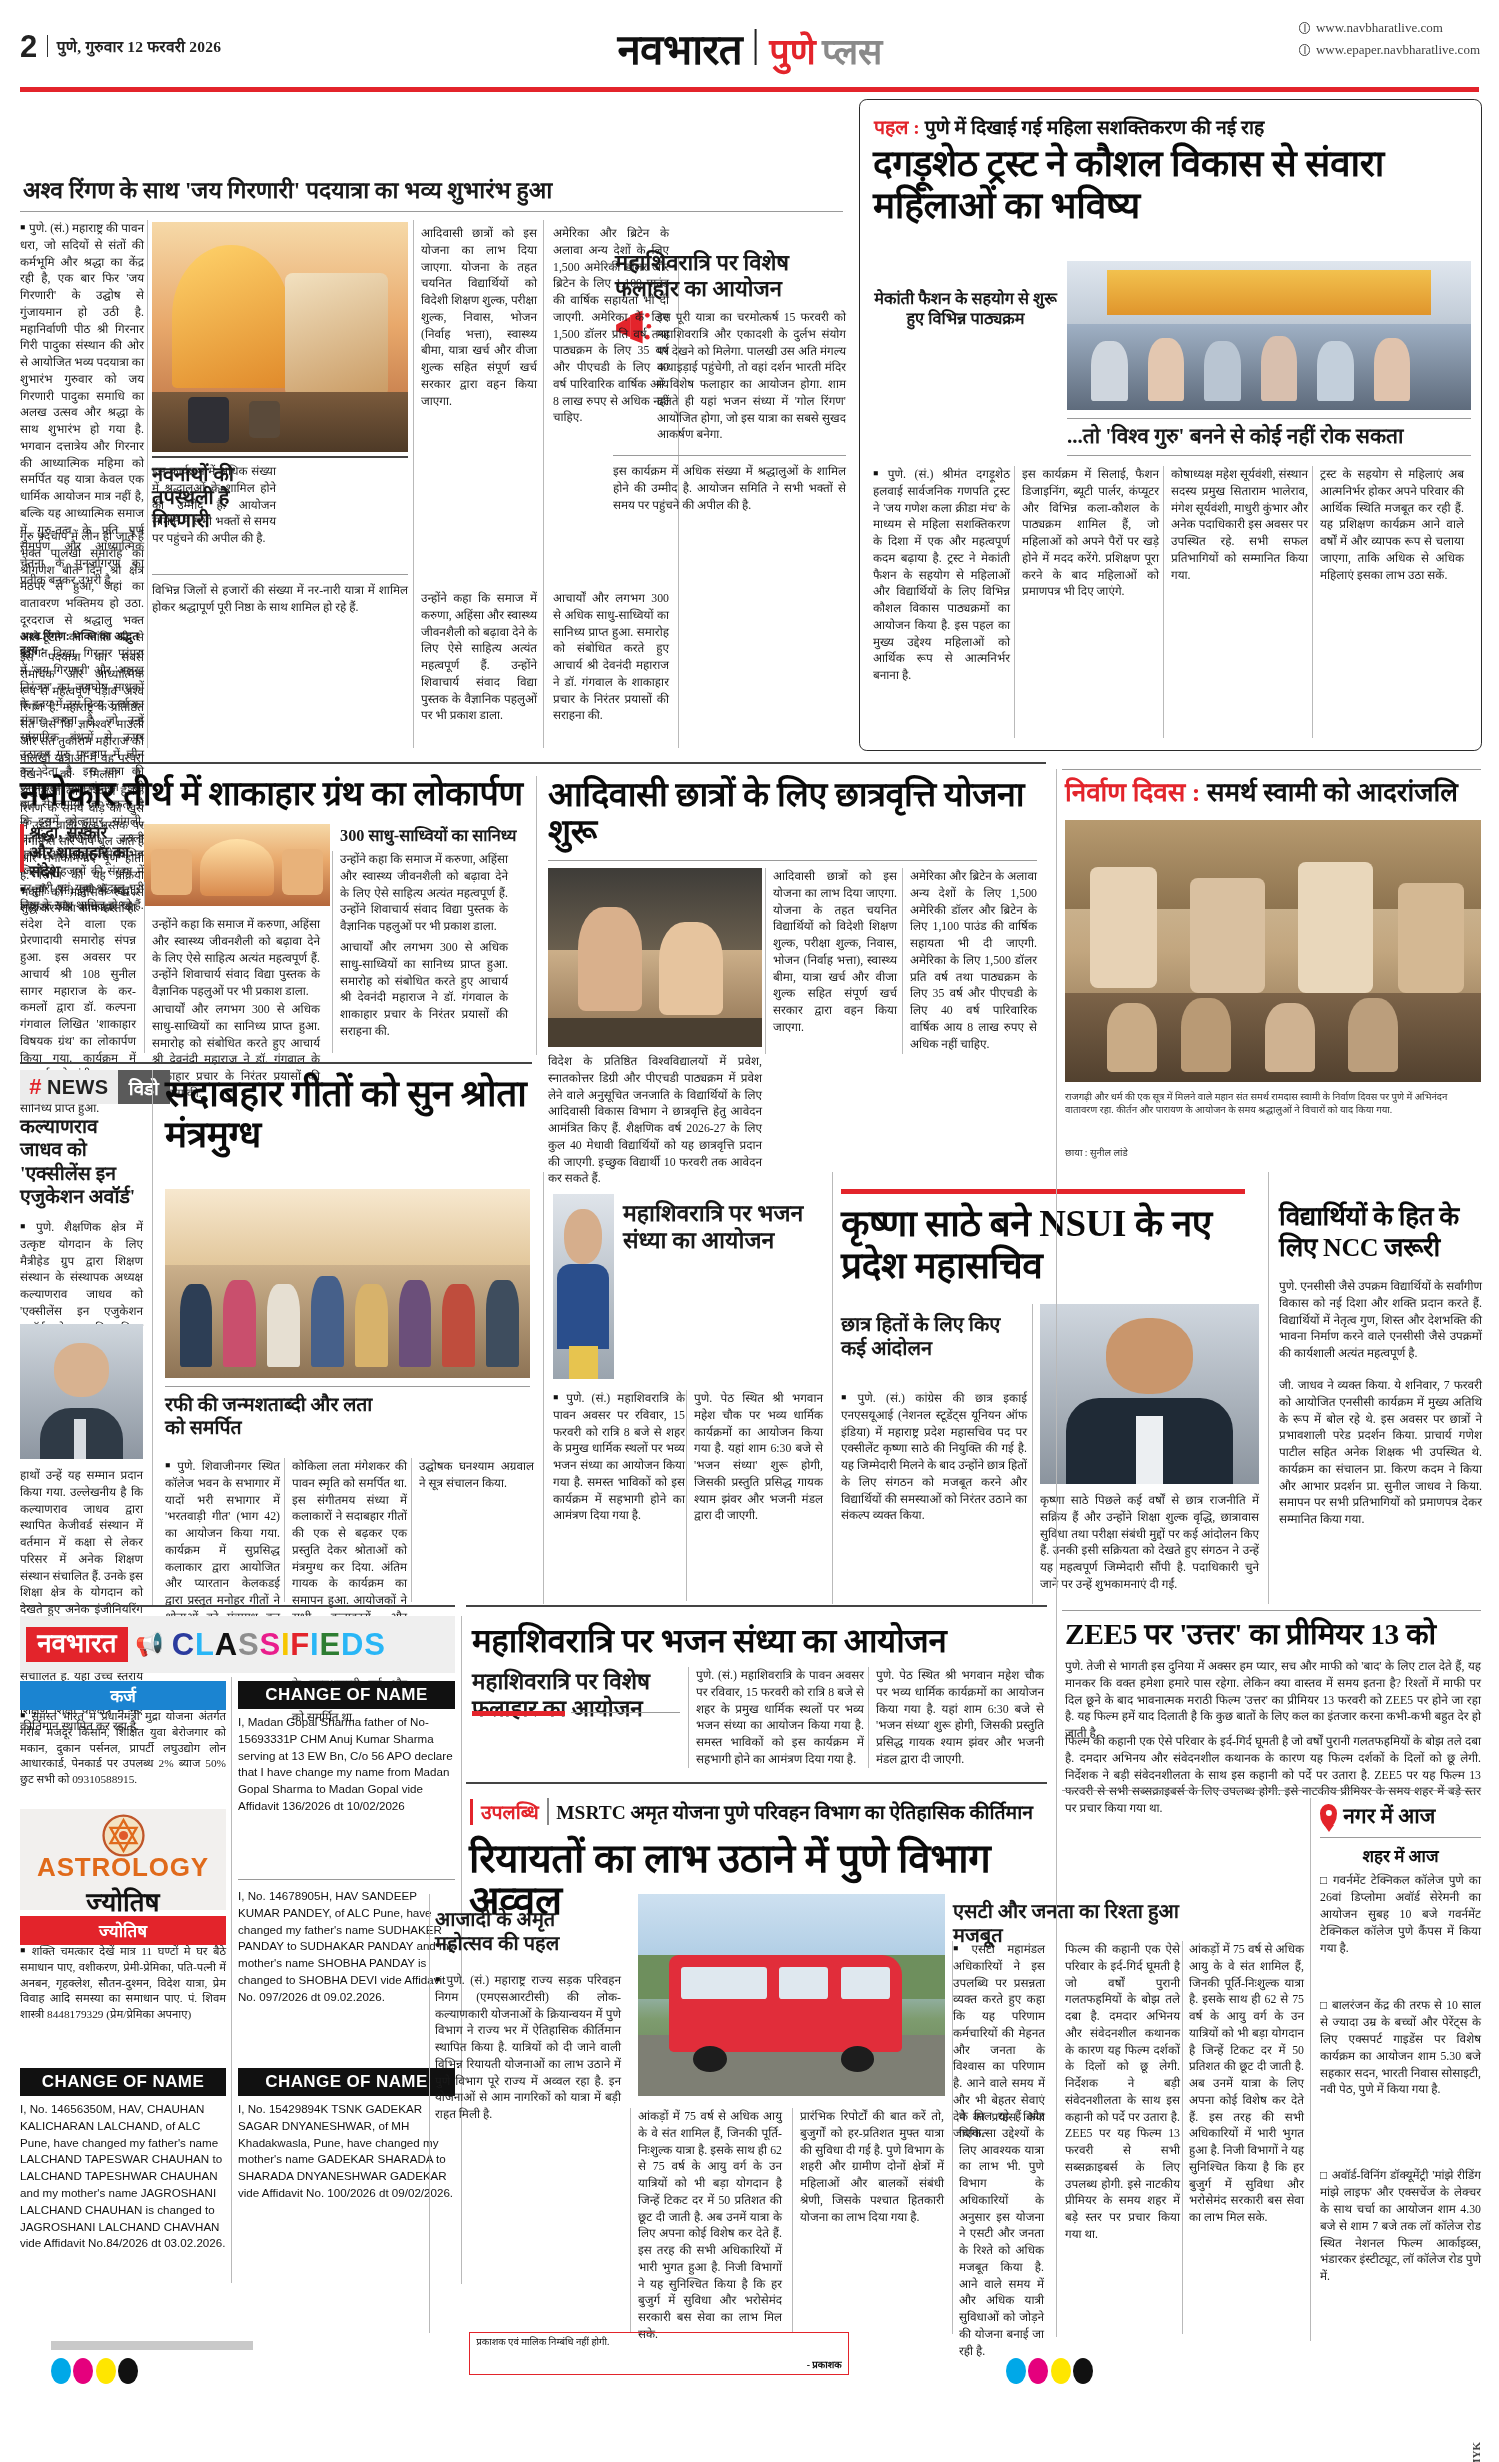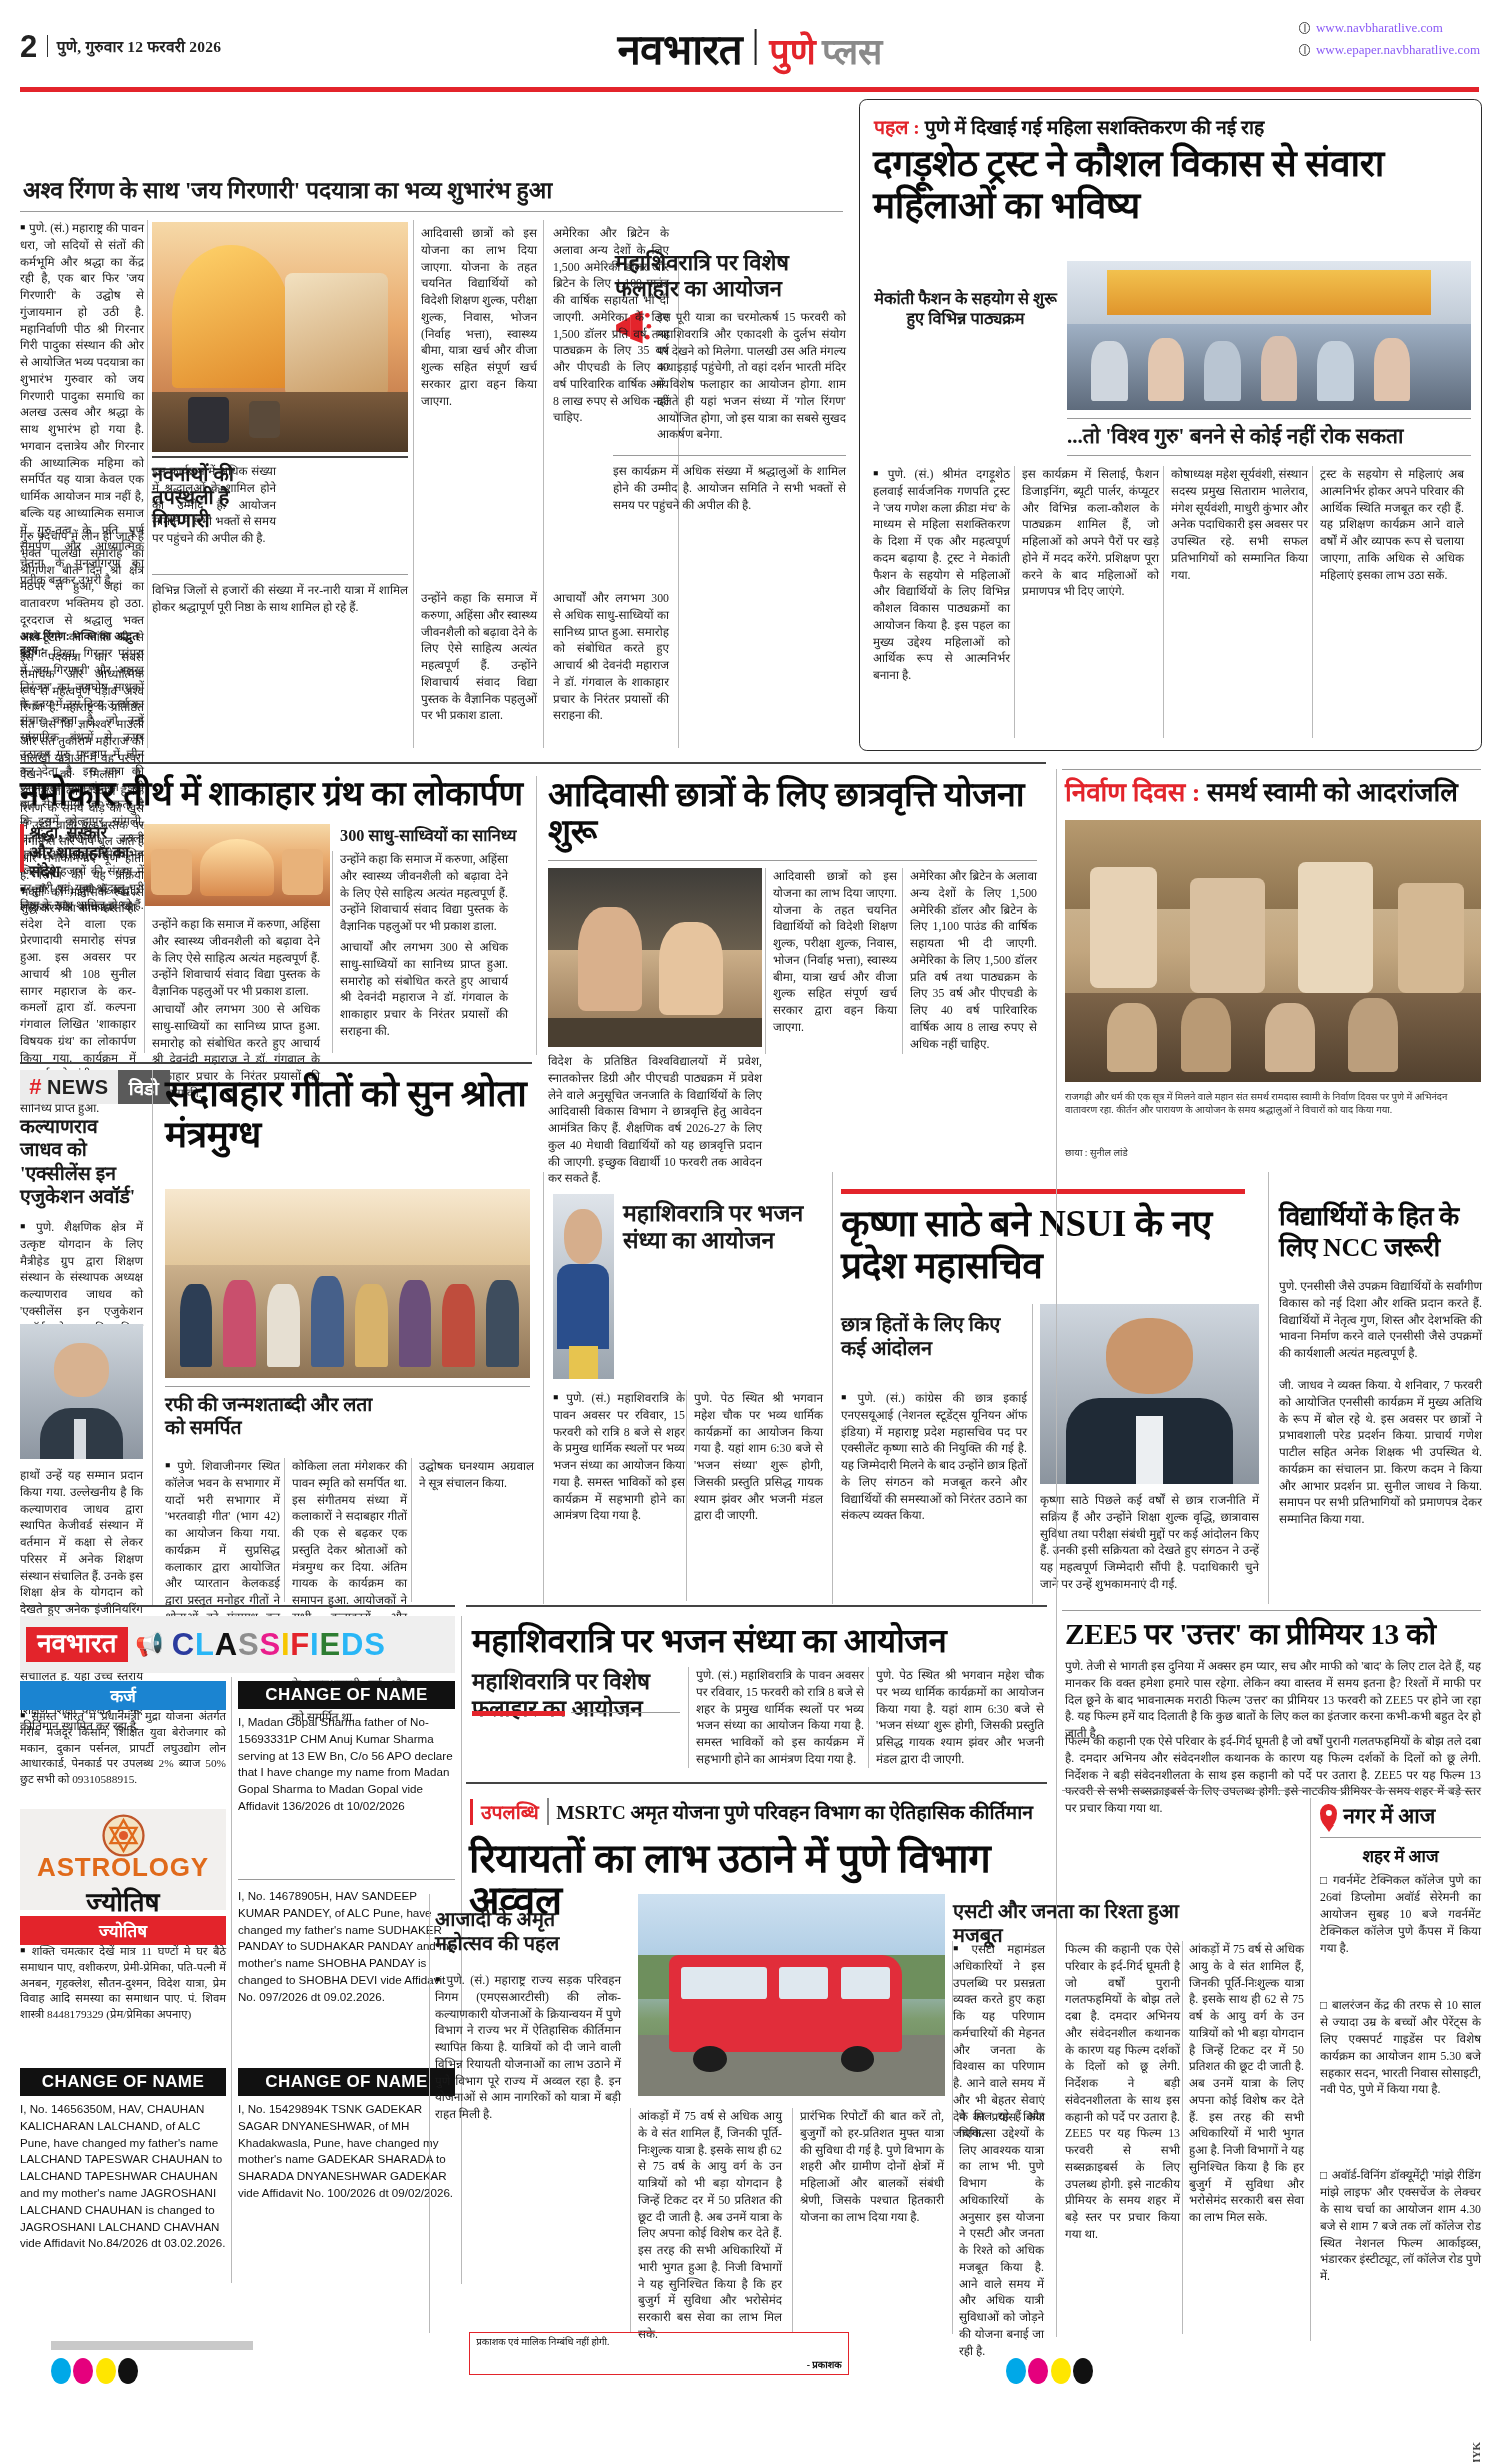--- a/index.html
+++ b/index.html
@@ -40,21 +40,21 @@
   .logo-nb {
     font-family: "Liberation Serif", serif;
     font-weight: bold; font-size: 42px; color: #111;
     letter-spacing: -0.8px; padding-right: 11px;
   }
   .logo-sep { width: 2.3px; height: 36px; background: #222; margin: 0 1.6px; align-self: center; }
   .logo-pune { font-weight: bold; font-size: 36px; color: #e3242b; padding-left: 11px; }
   .logo-plus { font-weight: bold; font-size: 36px; color: #8a8a8a; padding-left: 6.2px; }
   .web-links {
     position: absolute; right: 20px; top: 20px;
-    font-size: 13px; color: #8b5cf6; text-align: right;
+    font-size: 13px; color: #404040; text-align: right;
     font-family: "Liberation Serif", serif;
   }
   .web-links div { display: flex; align-items: center; gap: 5.4px; margin-bottom: 6.2px; }
   .glb {
     width: 11.6px; height: 11.6px; border: 1.1px solid #444; border-radius: 50%;
     display: inline-block; position: relative; flex: none;
   }
   .glb::after {
     content: ""; position: absolute; left: 50%; top: 0.8px; bottom: 0.8px;
     width: 1.1px; background: #444; transform: translateX(-50%);

